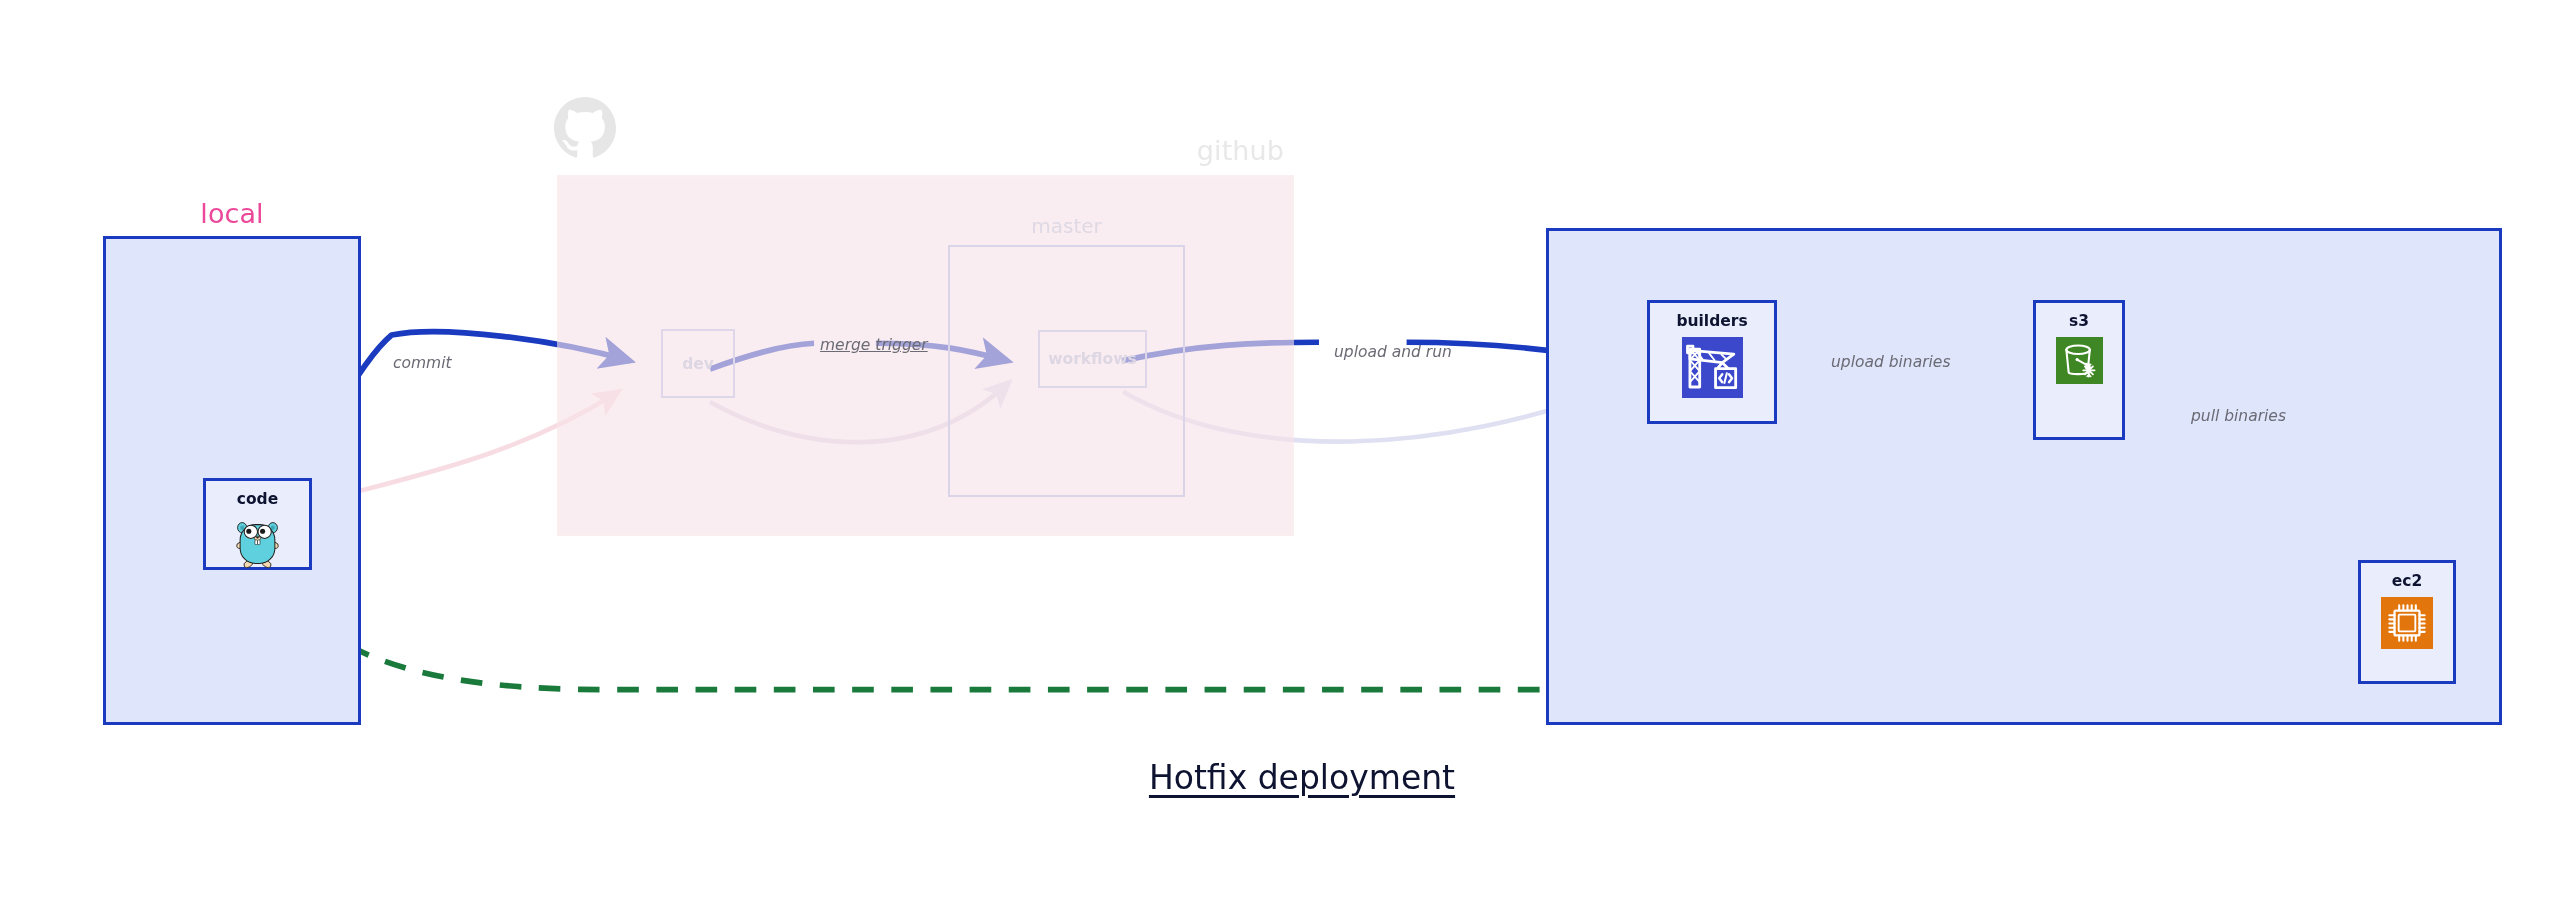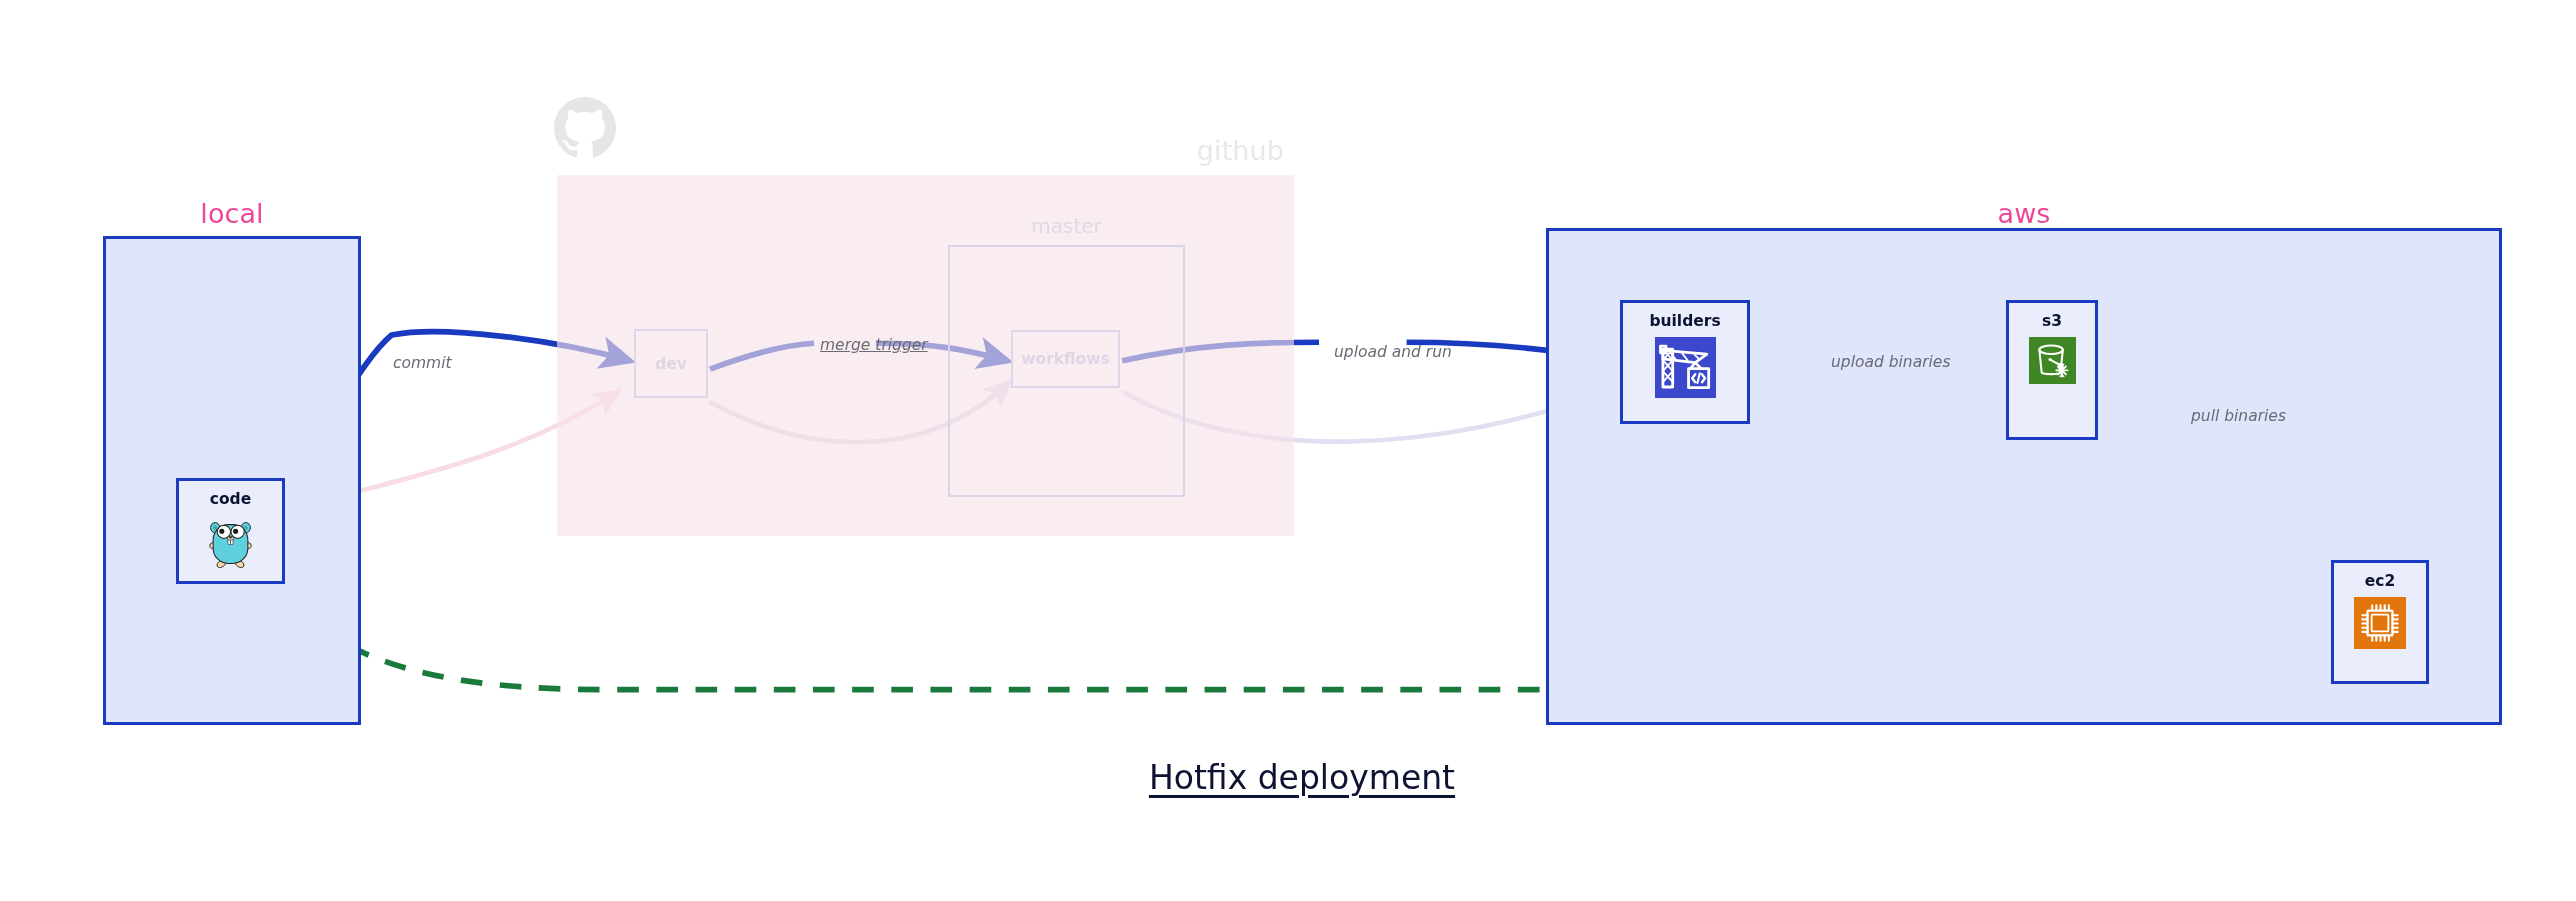--- a/index.html
+++ b/index.html
@@ -53,20 +53,21 @@
   }
 
   
   .node {
     position: absolute;
     border: 3.6px solid #1a3bbf;
     background: #eaeefc;
     display: flex;
     flex-direction: column;
     align-items: center;
+    margin-left: 27px;
   }
   .node-label {
     font-size: 15.5px;
     font-weight: 700;
     color: #0d1330;
     margin-top: 9.3px;
     white-space: nowrap;
   }
   .node-icon {
     margin-top: 7.2px;
@@ -177,26 +178,23 @@
   <div class="cluster-label faded-label" style="left:1037px; top:135px; width:247px; text-align:right;">
     <span>github</span>
   </div>
   <div class="cluster faded" style="left:557px; top:175px; width:737px; height:361px;"></div>
 
   <div class="subgroup-label" style="left:948px; top:214px; width:237px; text-align:center;">
     <span>master</span>
   </div>
   <div class="subgroup" style="left:948px; top:245px; width:237px; height:252px;"></div>
 
-  <div class="cluster-label" style="left:1546px; top:198px; width:956px; text-align:center;">
-    <span>aws</span>
-  </div>
   <div class="cluster" style="left:1546px; top:228px; width:956px; height:497px;"></div>
 
-  <div class="node" style="left:176px; top:478px; width:109px; height:106px;">
+  <div class="node" style="left:176px; top:478px; width:109px; height:92px;">
     <div class="node-label">code</div>
     <div class="node-icon">
       <svg width="47" height="54" viewBox="0 0 92 104">
 
         <ellipse cx="14" cy="58" rx="9" ry="6" fill="#f5d9b0" stroke="#23201d" stroke-width="1.6" transform="rotate(-18 14 58)"></ellipse>
         <ellipse cx="78" cy="58" rx="9" ry="6" fill="#f5d9b0" stroke="#23201d" stroke-width="1.6" transform="rotate(18 78 58)"></ellipse>
 
         <ellipse cx="28" cy="95" rx="9" ry="6" fill="#f5d9b0" stroke="#23201d" stroke-width="1.6" transform="rotate(-28 28 95)"></ellipse>
         <ellipse cx="64" cy="95" rx="9" ry="6" fill="#f5d9b0" stroke="#23201d" stroke-width="1.6" transform="rotate(28 64 95)"></ellipse>
 

